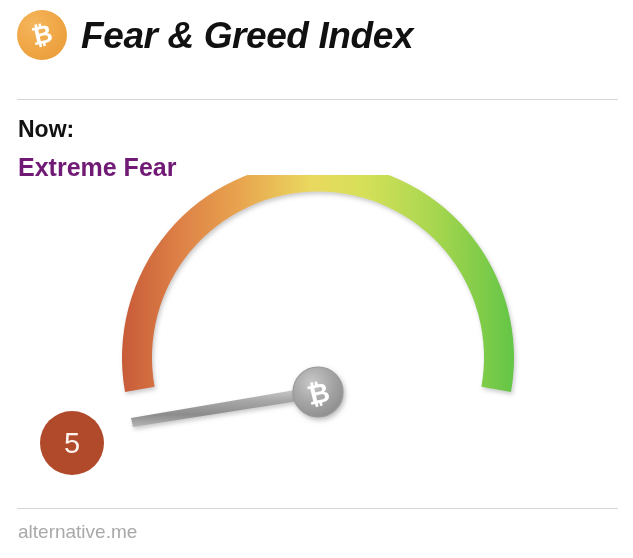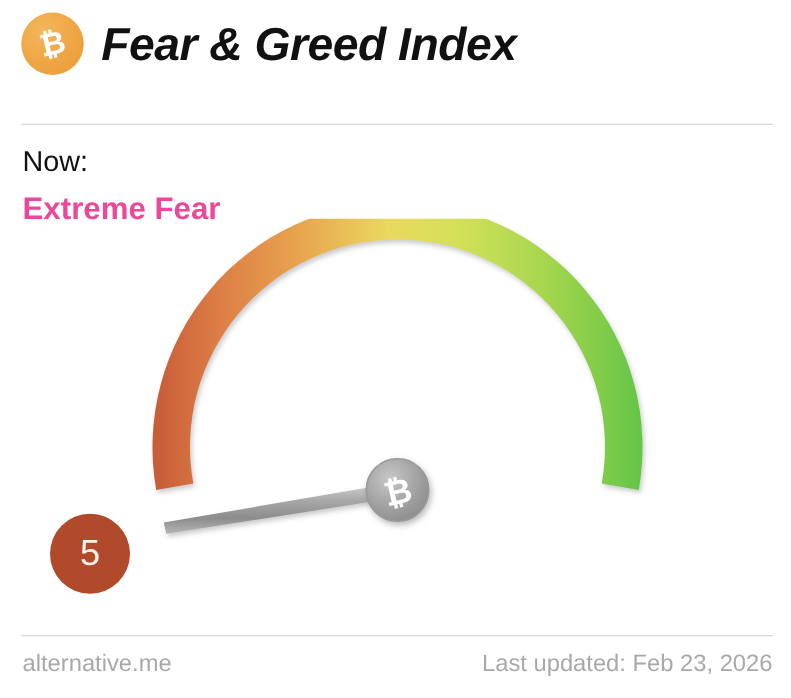--- a/index.html
+++ b/index.html
@@ -67,32 +67,32 @@
   }
   .rule.top { top: 99px; }
   .rule.bottom { top: 508px; }
 
   
   .now-label {
     position: absolute;
     left: 18px;
     top: 118px;
     font-size: 23px;
-    font-weight: normal;
+    font-weight: bold;
     color: #111111;
     line-height: 1;
     white-space: nowrap;
   }
   .classification {
     position: absolute;
     left: 18px;
     top: 155px;
     font-size: 25px;
     font-weight: bold;
-    color: #ec4899;
+    color: #701a75;
     line-height: 1;
     white-space: nowrap;
   }
 
   
   .gauge-wrap {
     position: absolute;
     left: 0px;
     top: 175px;
     width: 633px;
@@ -227,15 +227,14 @@
     </svg>
   </div>
 
   <div class="score-badge">
     <span class="score-value">5</span>
   </div>
 
   <div class="rule bottom"></div>
 
   <div class="footer-left">alternative.me</div>
-  <div class="footer-right">Last updated: Feb 23, 2026</div>
 
 </div>
 
 </body></html>

